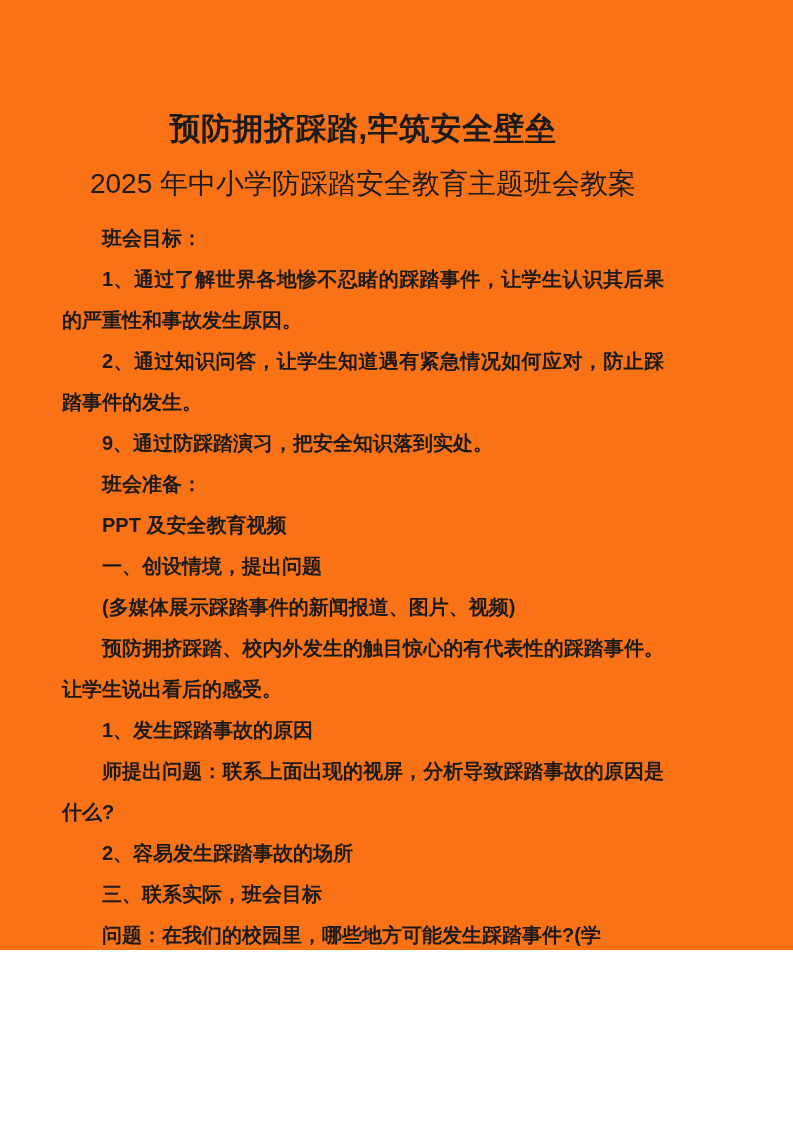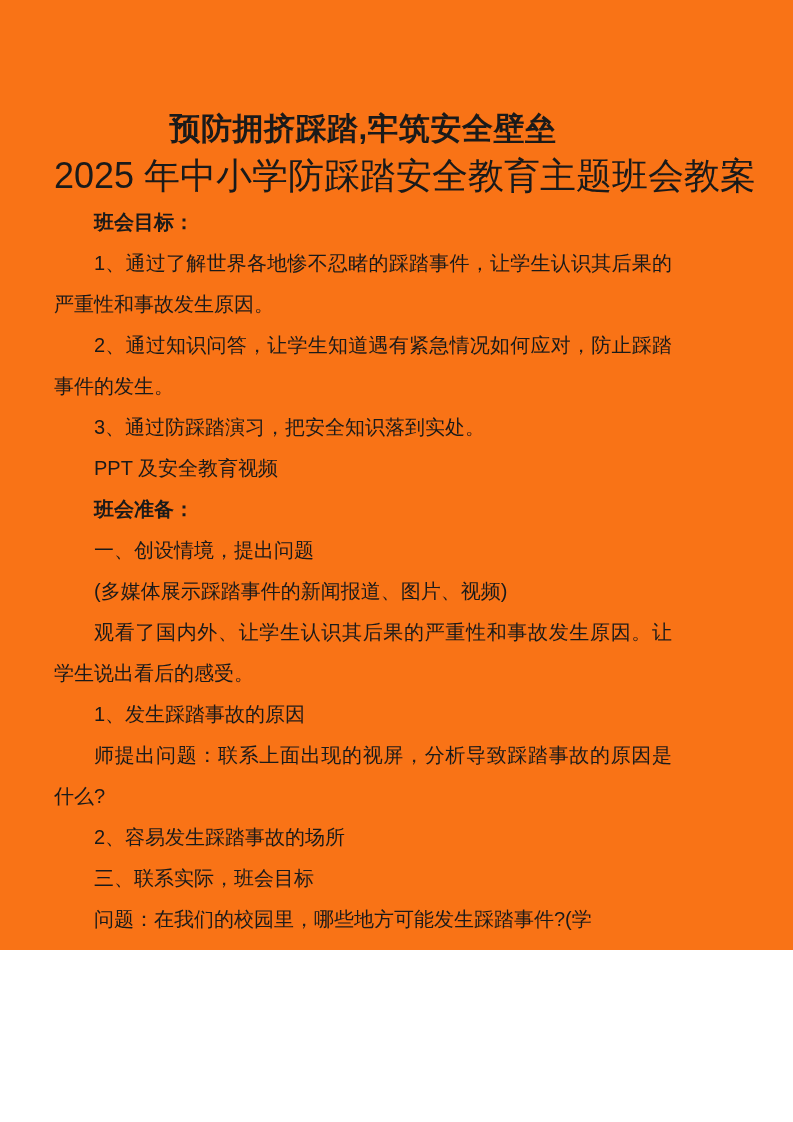--- a/index.html
+++ b/index.html
@@ -21,57 +21,58 @@
   .title1 {
     margin: 0;
     font-size: 31px;
     font-weight: 700;
     line-height: 42px;
     text-align: center;
     white-space: nowrap;
     letter-spacing: 0.5px;
   }
   .title2 {
-    margin: 4px;
-    font-size: 36px;
+    margin: 12px;
+    font-size: 28px;
     font-weight: 400;
     line-height: 44px;
     text-align: center;
     white-space: nowrap;
   }
   .doc-body {
-    margin: 4px;
+    margin: 12px;
   }
   p.para {
     margin: 0;
     font-size: 20px;
     line-height: 41px;
     text-align: justify;
     text-indent: 40px;
     word-break: break-all;
+    font-weight: bold;
   }
   p.para.heading {
     font-weight: 700;
   }
 </style>
 </head>
 <body>
 
 <div class="page">
   <h1 class="title1">预防拥挤踩踏,牢筑安全壁垒</h1>
   <h2 class="title2">2025 年中小学防踩踏安全教育主题班会教案</h2>
   <div class="doc-body">
       <p class="para heading">班会目标：</p>
       <p class="para">1、通过了解世界各地惨不忍睹的踩踏事件，让学生认识其后果的严重性和事故发生原因。</p>
       <p class="para">2、通过知识问答，让学生知道遇有紧急情况如何应对，防止踩踏事件的发生。</p>
-      <p class="para">3、通过防踩踏演习，把安全知识落到实处。</p>
+      <p class="para">9、通过防踩踏演习，把安全知识落到实处。</p>
+      <p class="para heading">班会准备：</p>
       <p class="para">PPT 及安全教育视频</p>
-      <p class="para heading">班会准备：</p>
       <p class="para">一、创设情境，提出问题</p>
       <p class="para">(多媒体展示踩踏事件的新闻报道、图片、视频)</p>
-      <p class="para">观看了国内外、让学生认识其后果的严重性和事故发生原因。让学生说出看后的感受。</p>
+      <p class="para">预防拥挤踩踏、校内外发生的触目惊心的有代表性的踩踏事件。让学生说出看后的感受。</p>
       <p class="para">1、发生踩踏事故的原因</p>
       <p class="para">师提出问题：联系上面出现的视屏，分析导致踩踏事故的原因是什么?</p>
       <p class="para">2、容易发生踩踏事故的场所</p>
       <p class="para">三、联系实际，班会目标</p>
       <p class="para">问题：在我们的校园里，哪些地方可能发生踩踏事件?(学</p>
     </div>
 </div>
 
 </body></html>

